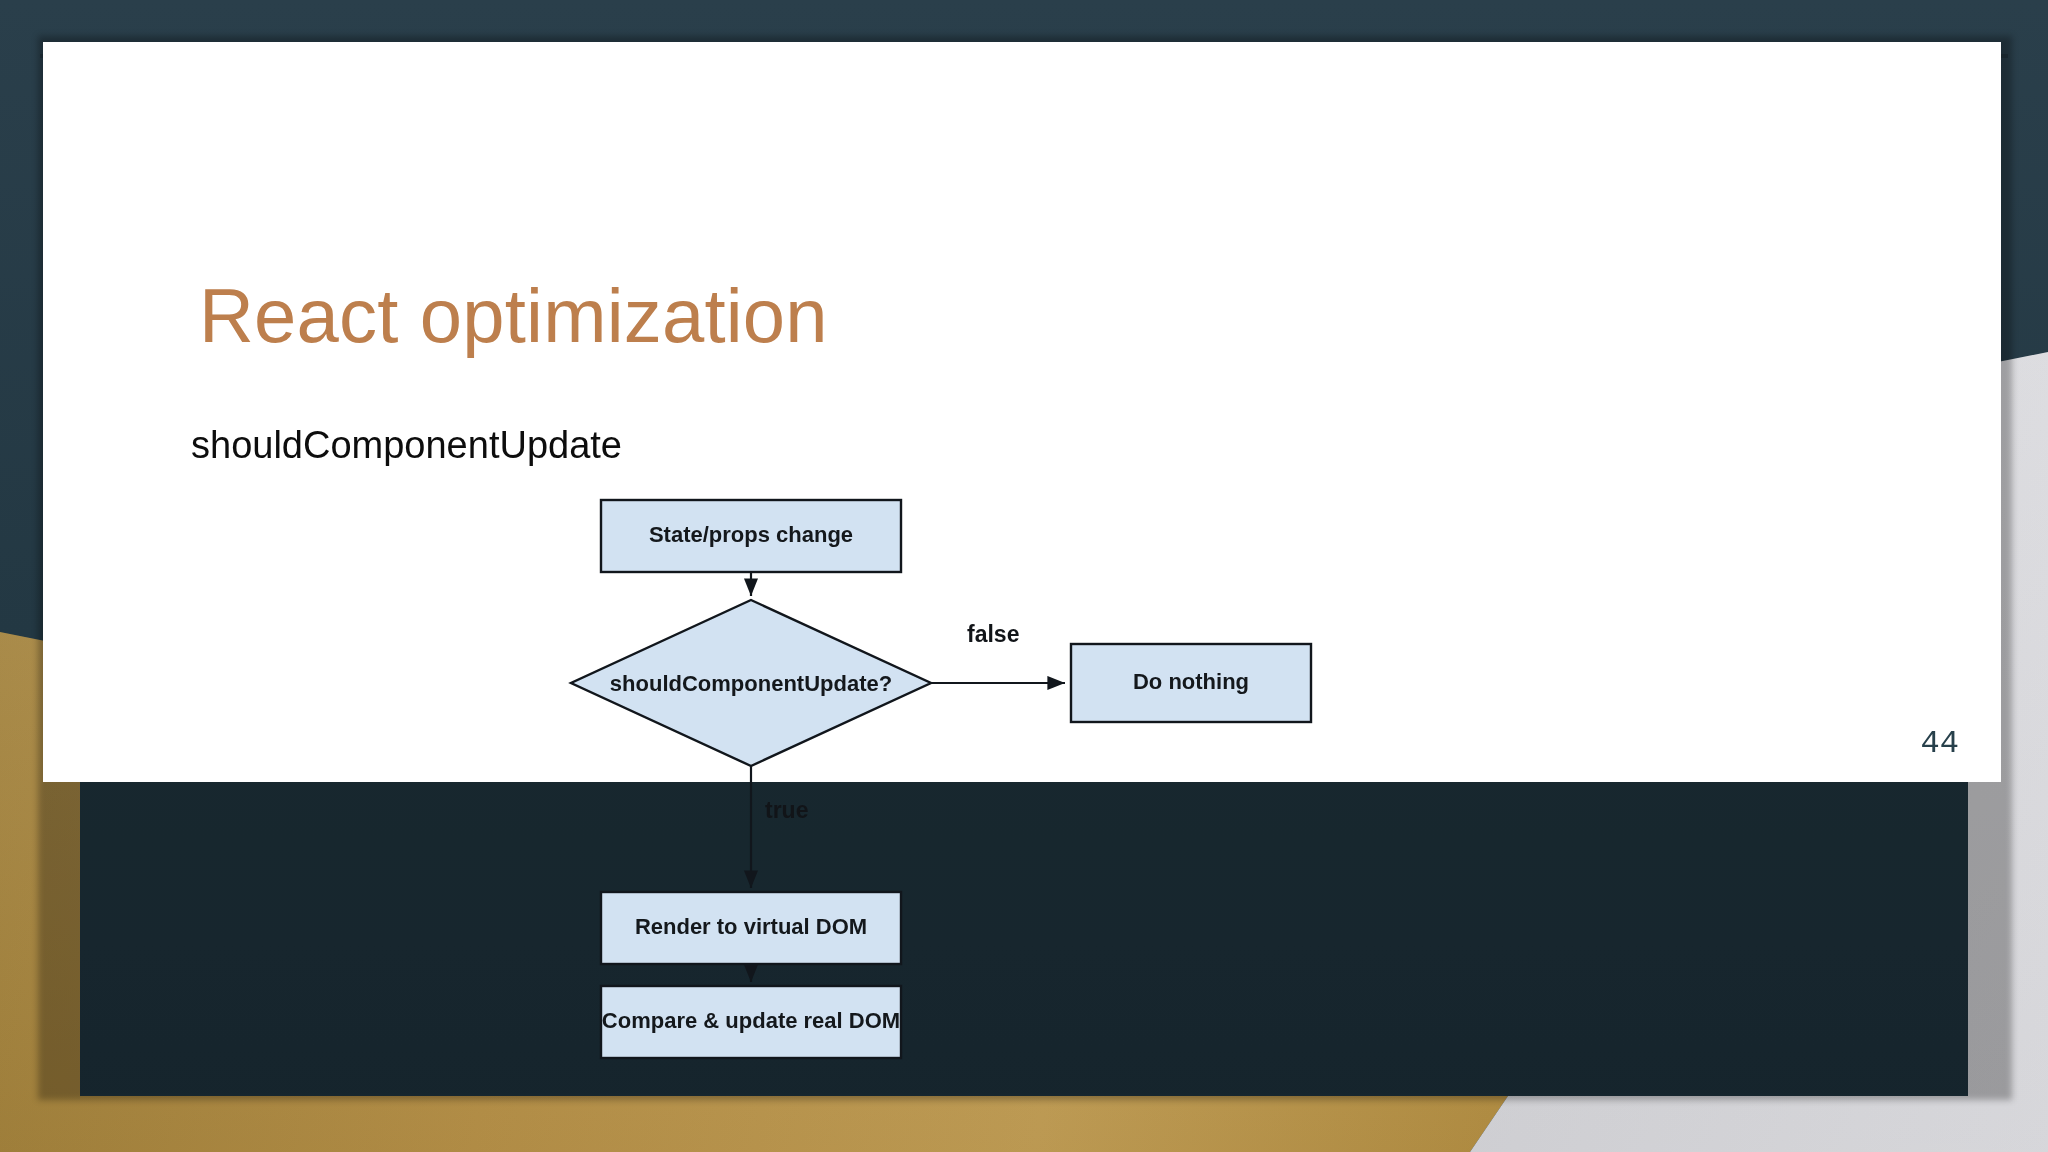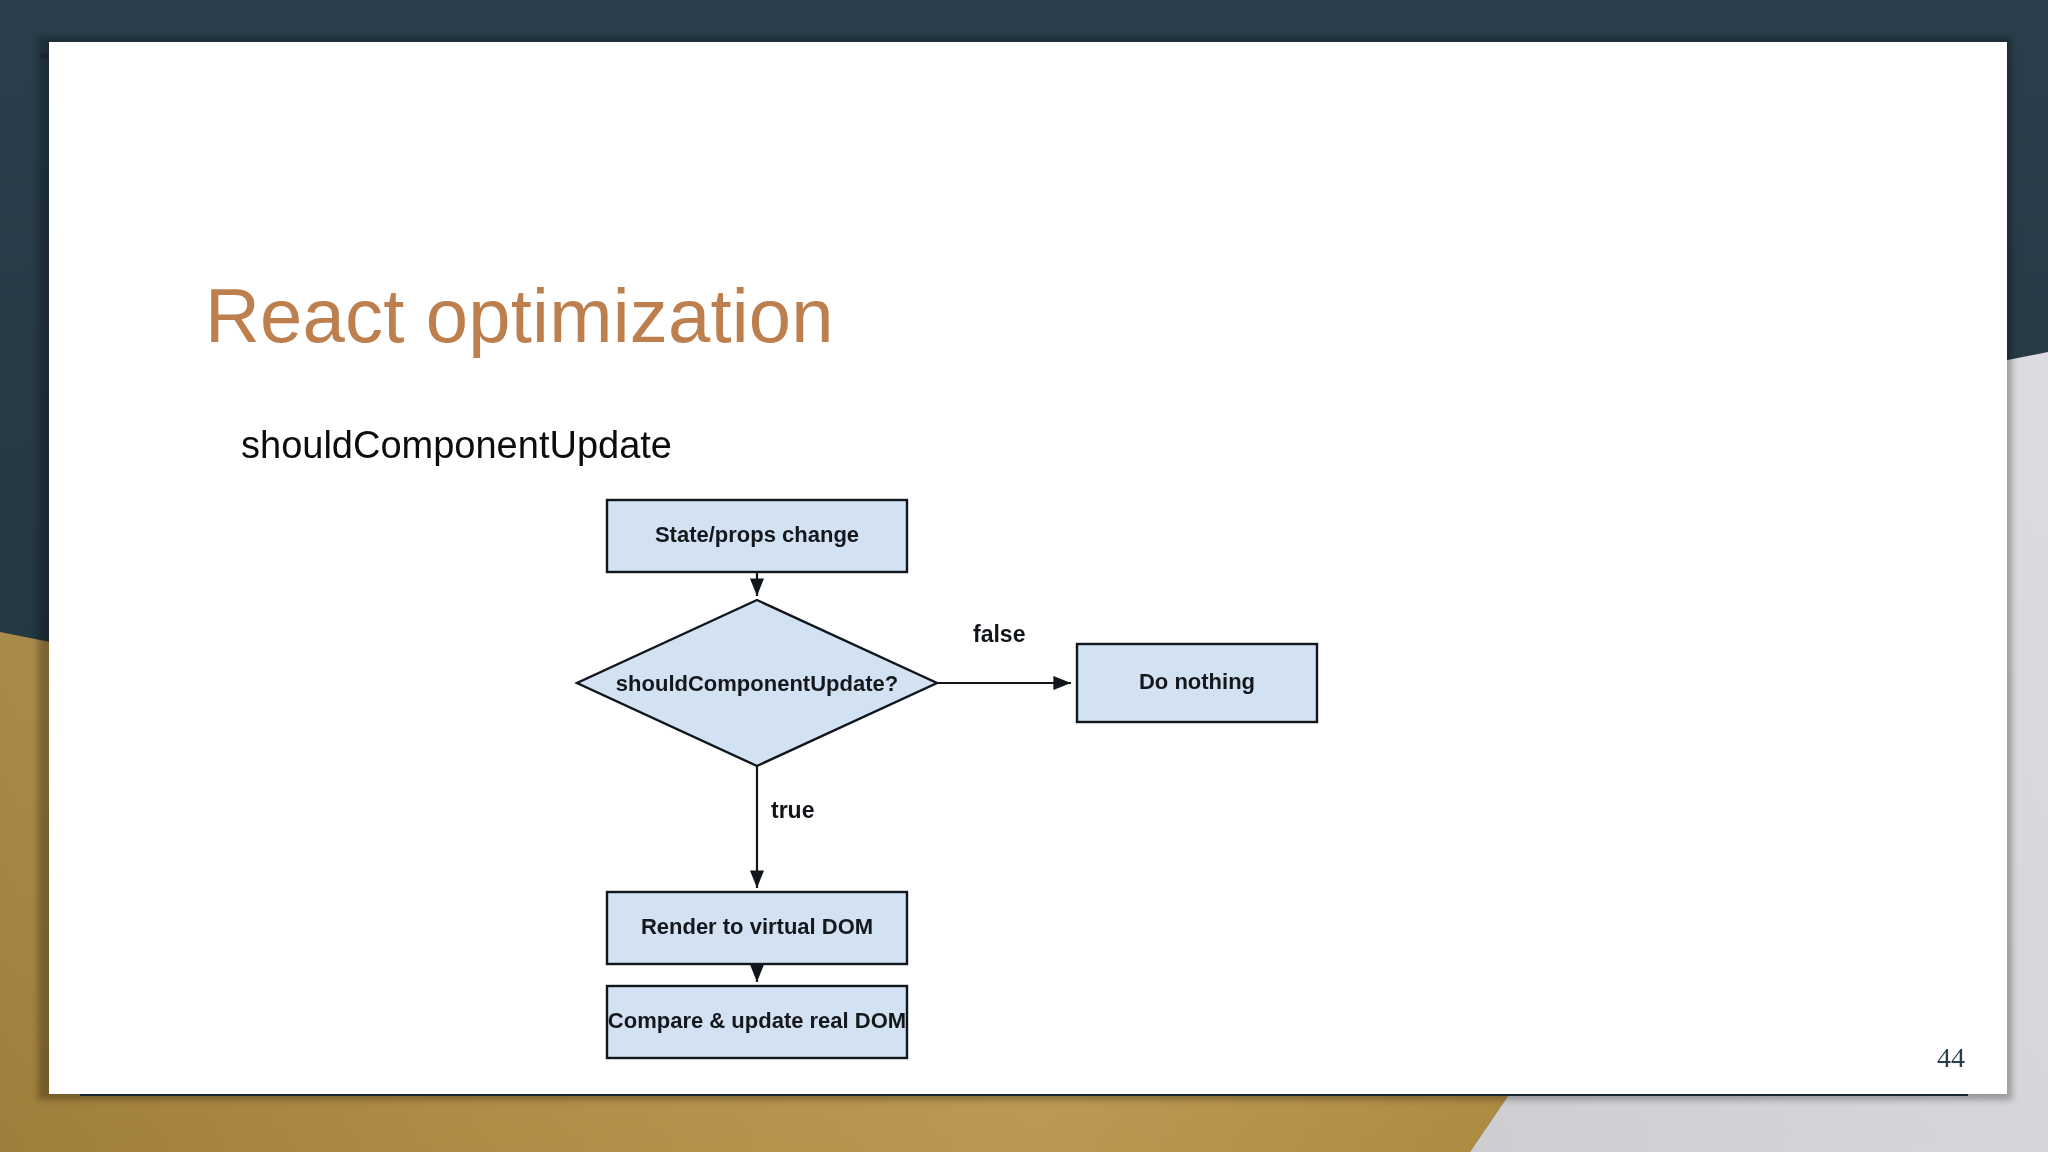--- a/index.html
+++ b/index.html
@@ -80,24 +80,24 @@
     position: absolute;
     left: 38px; top: 36px;
     width: 1974px; height: 1064px;
     background: rgba(0,0,0,0.28);
     filter: blur(3px);
   }
 
   
   .slide-page {
     position: absolute;
-    left: 49px;
+    left: 43px;
     top: 42px;
     width: 1958px;
-    height: 1052px;
+    height: 740px;
     background: #ffffff;
   }
 
   
   .slide-title {
     position: absolute;
     left: 156px;
     top: 185px;
     font-size: 76px;
     font-weight: 400;
@@ -110,21 +110,20 @@
   
   .slide-subtitle {
     position: absolute;
     left: 148px;
     top: 384px;
     font-size: 38px;
     font-weight: 400;
     color: #0d0d0d;
     white-space: nowrap;
     line-height: 1;
-    margin-left: 44px;
   }
 
   
   .flowchart {
     position: absolute;
     left: 510px;
     top: 440px;
     width: 1080px;
     height: 620px;
     font-weight: bold;
@@ -145,22 +144,22 @@
     font-family: "Liberation Sans", sans-serif;
     font-size: 23px;
     fill: #111418;
   }
 
   
   .page-number {
     position: absolute;
     right: 42px;
     bottom: 22px;
-    font-family: Liberation Serif, serif;
-    font-size: 28px;
+    font-family: Liberation Mono, monospace;
+    font-size: 32px;
     color: #27404b;
     line-height: 1;
   }
 </style>
 </head>
 <body>
 
 <div class="slide-root">
 
   <div class="deco-navy"></div>

